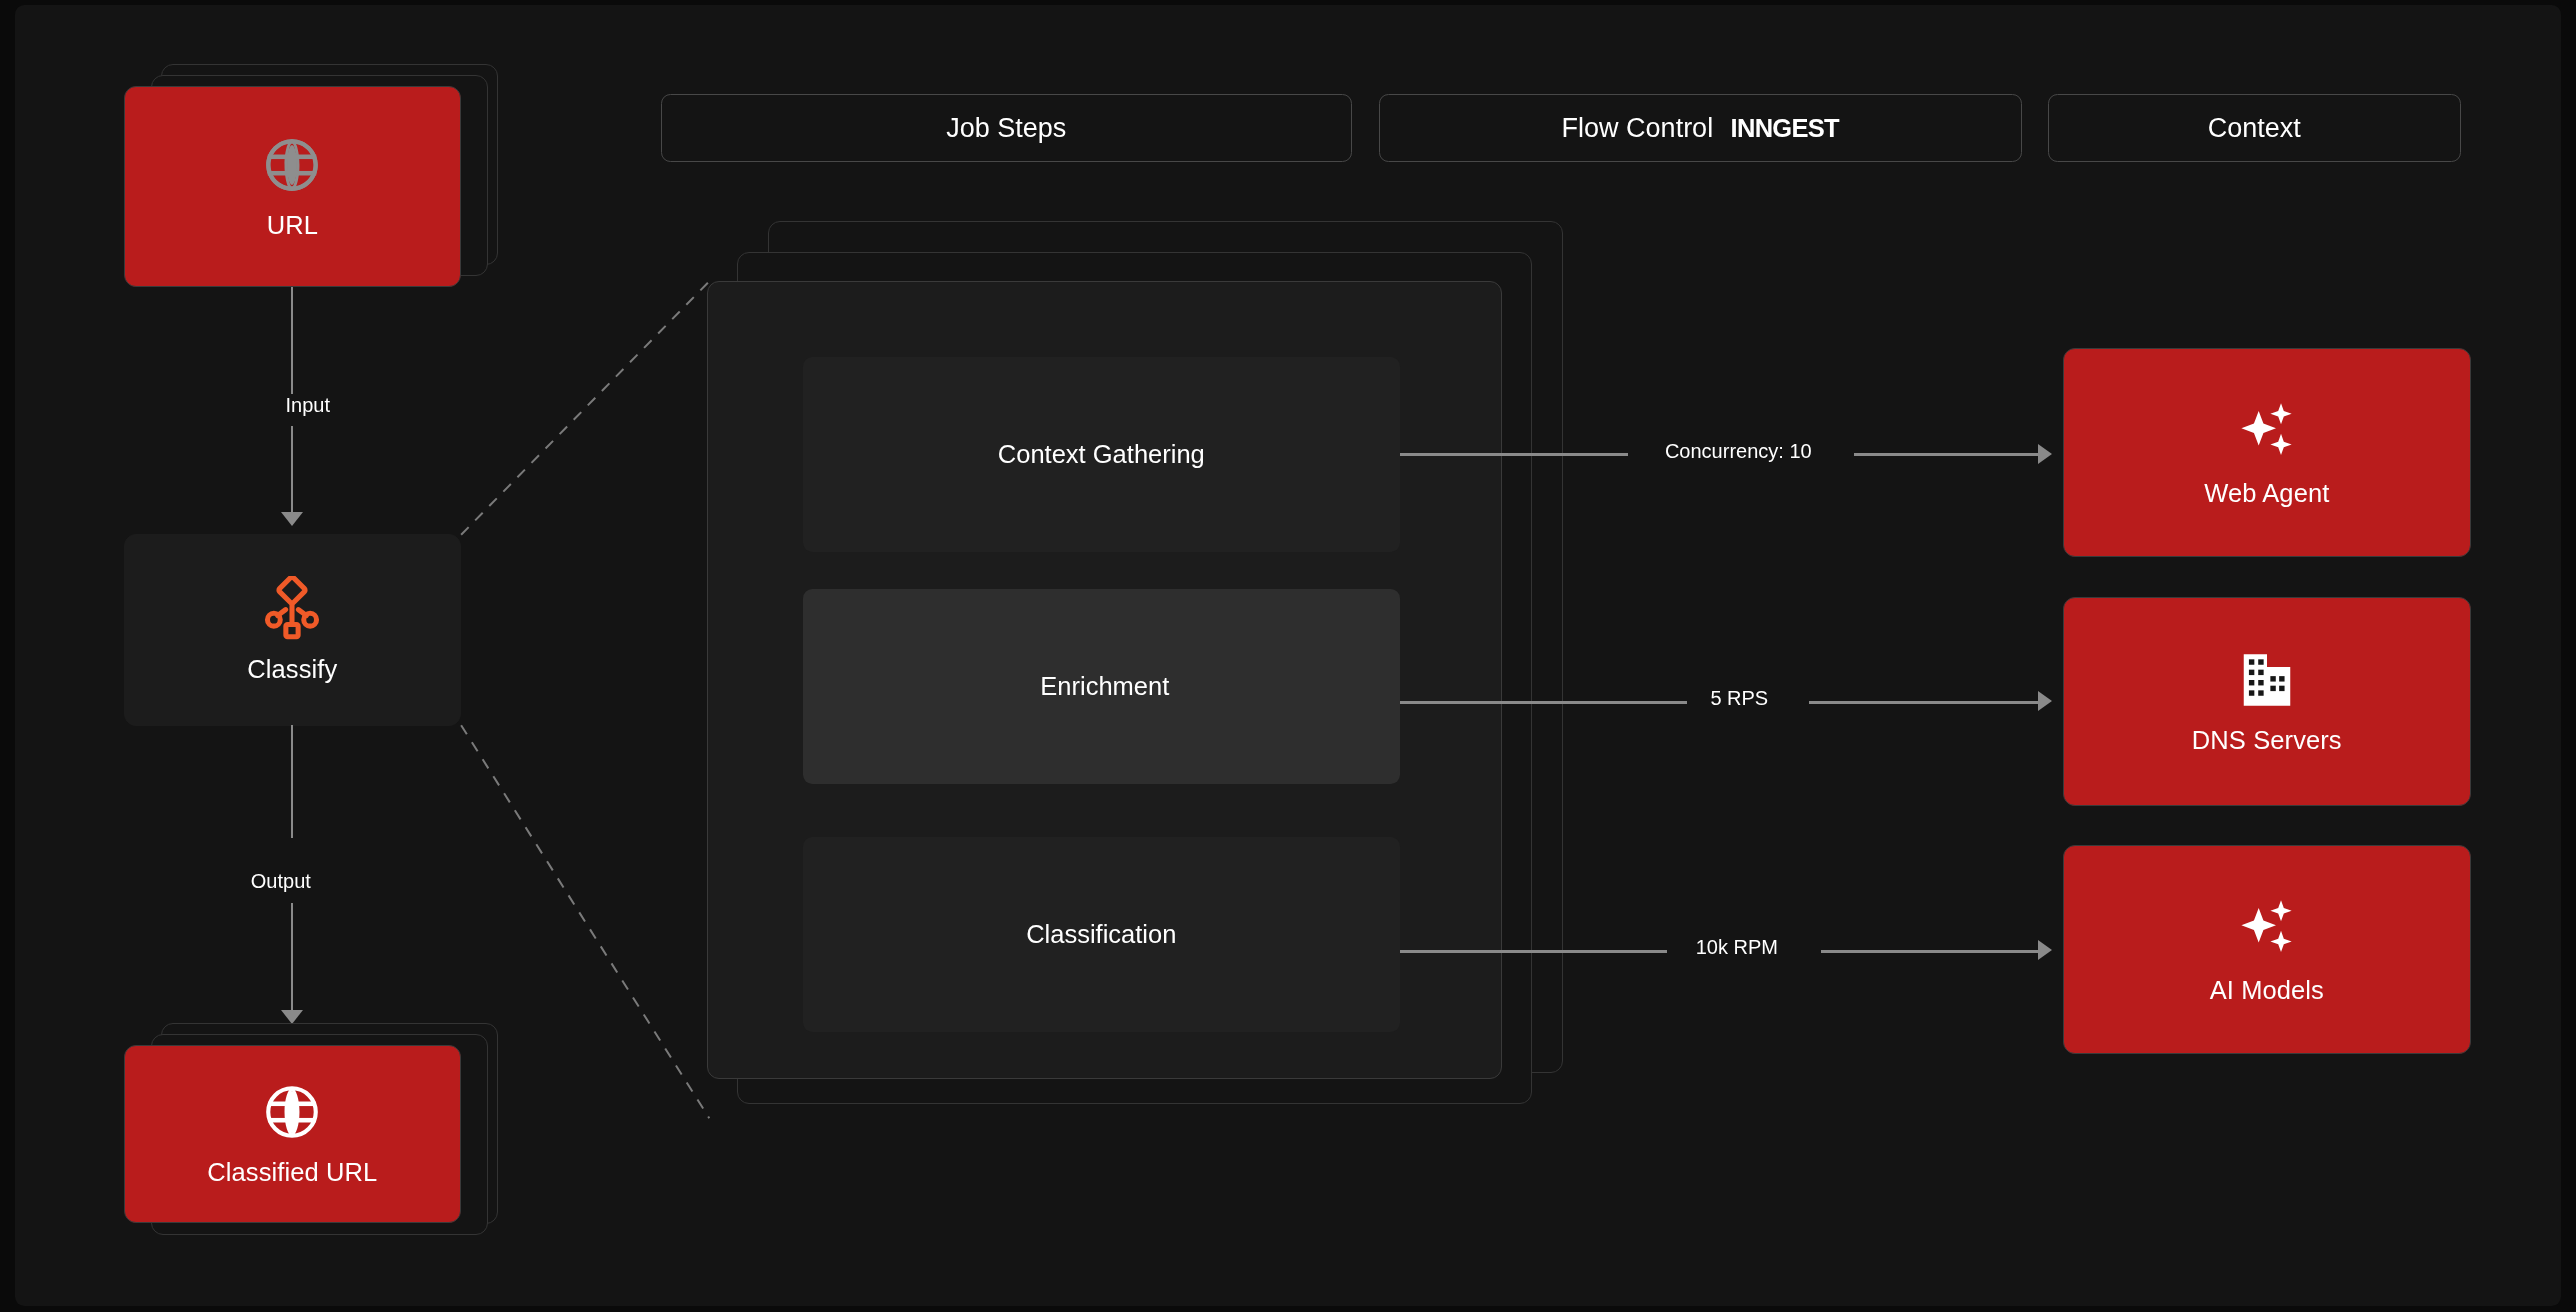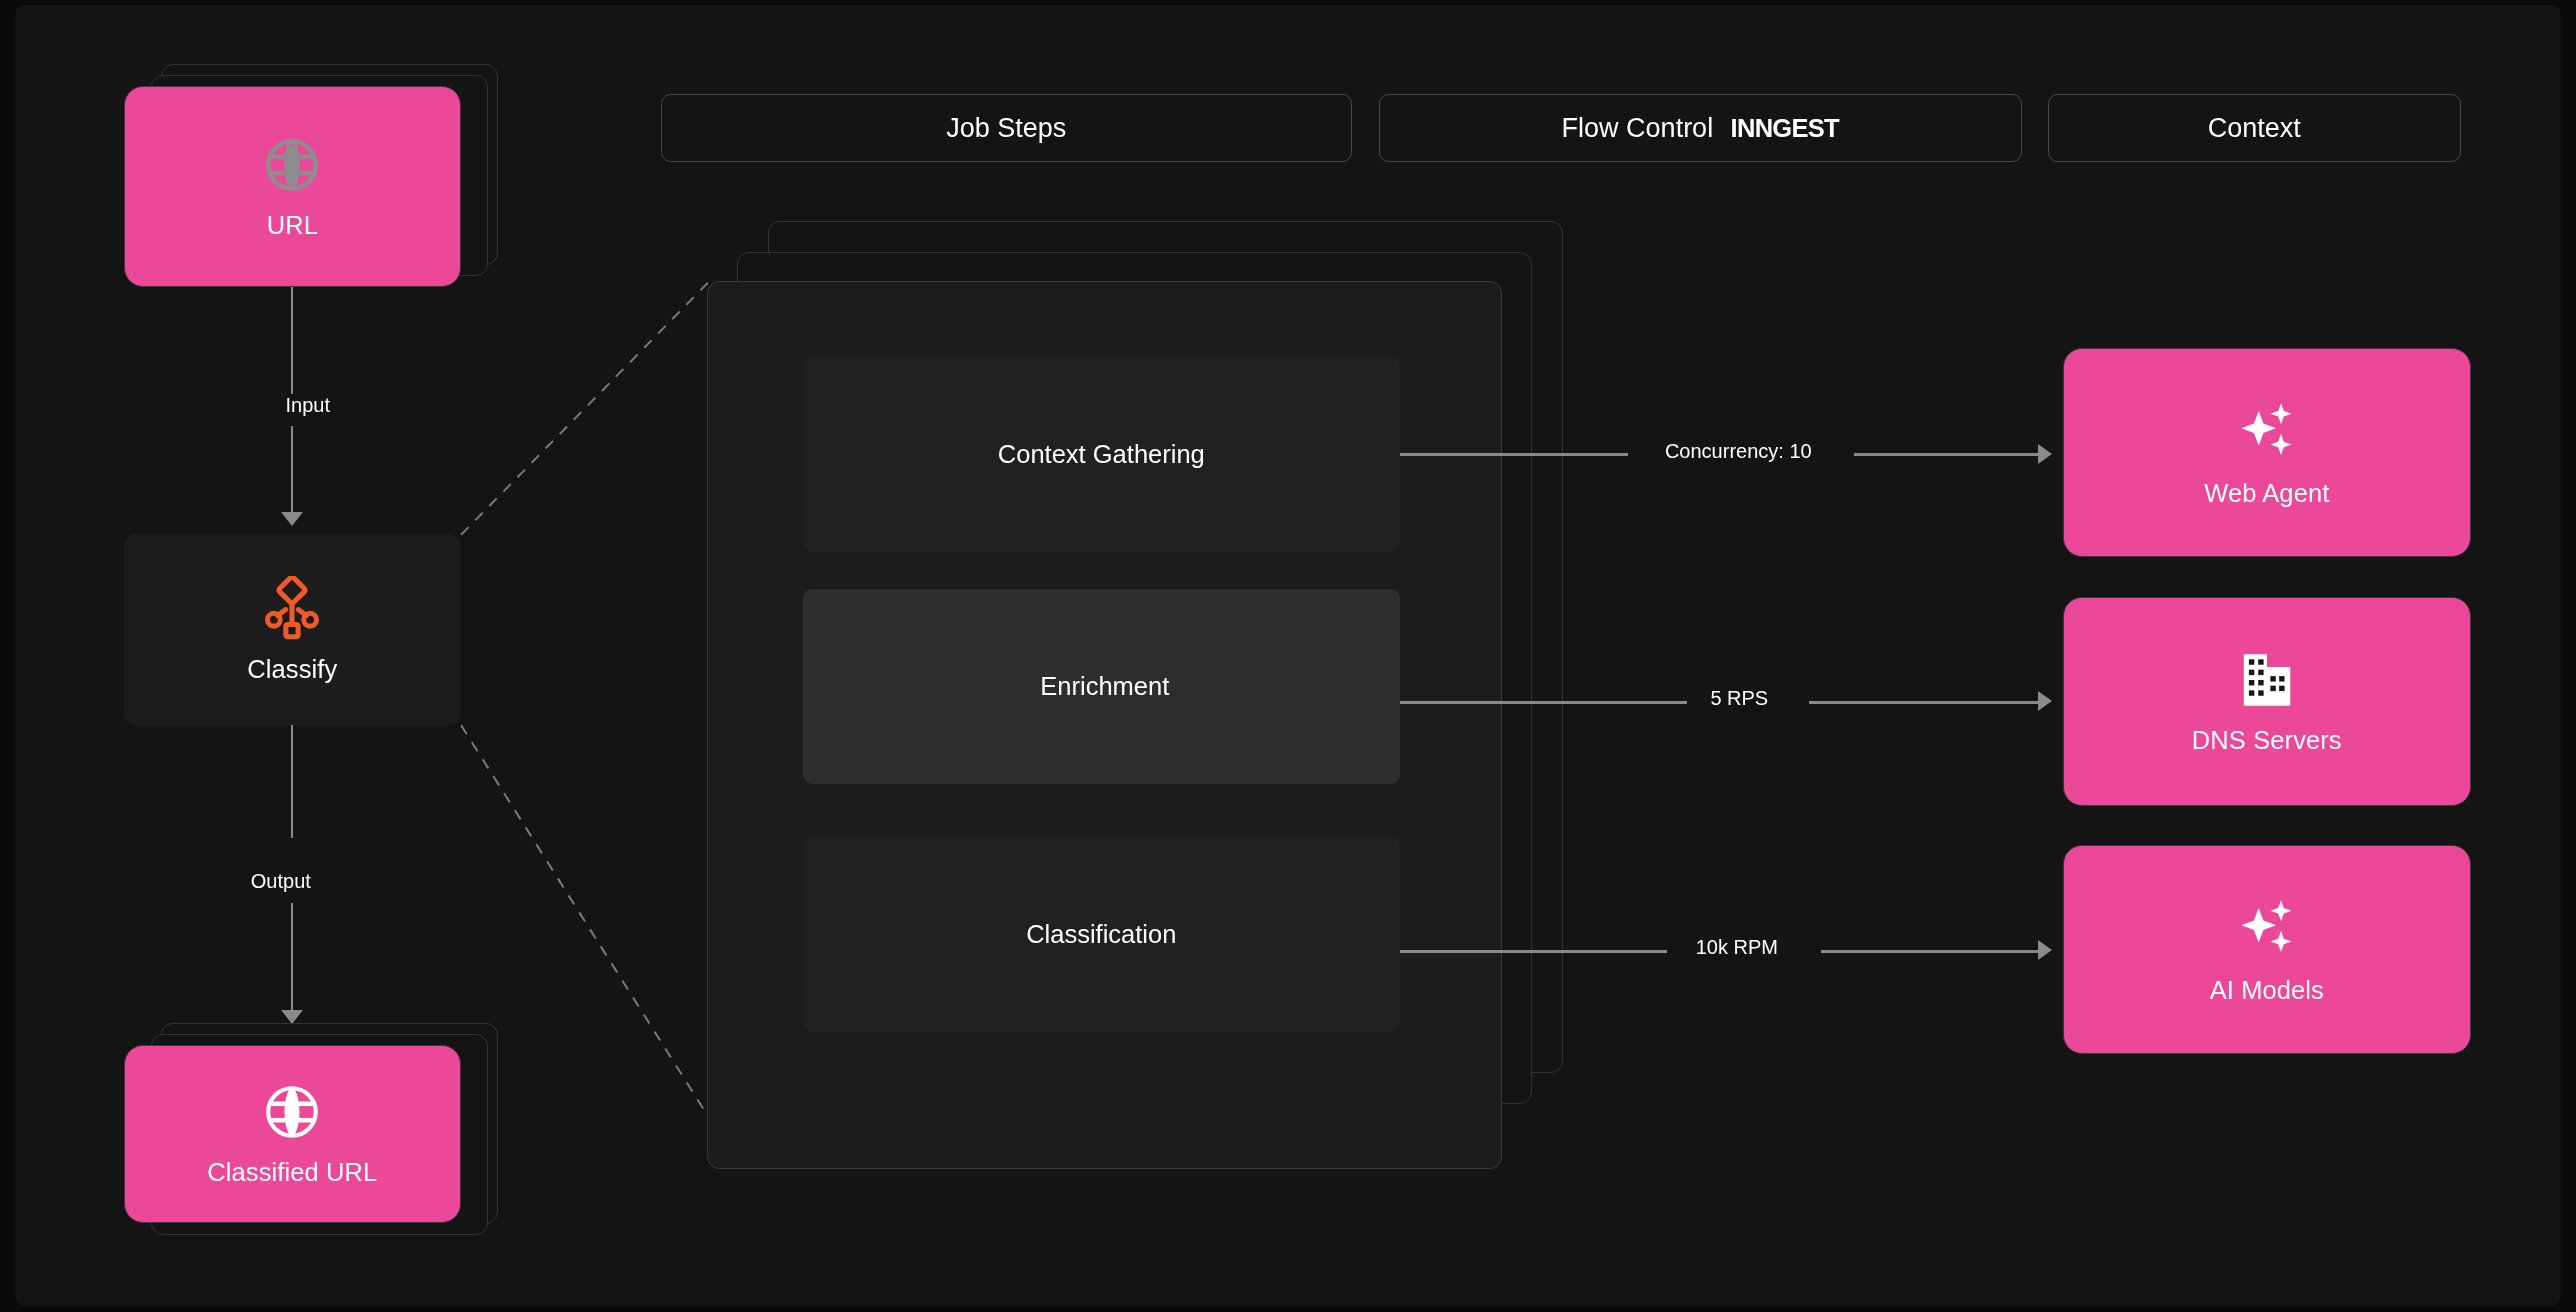--- a/index.html
+++ b/index.html
@@ -29,21 +29,21 @@
   }
 
   
   .card {
     position: absolute;
     box-sizing: border-box;
     background: #141414;
     border: 1.3px solid #3a3a3a;
     border-radius: 12px;
   }
-  .card.solid { background: #ec4899; border-radius: 19px; }
+  .card.solid { background: #b91c1c; }
 
   .centered {
     display: flex;
     flex-direction: column;
     align-items: center;
     justify-content: center;
   }
 
   .node-label {
     color: #ffffff;
@@ -225,21 +225,21 @@
   </div>
 
   <svg style="position:absolute; left:0; top:0; width:2546px; height:1301px; pointer-events:none;" viewBox="0 0 3796 1940" width="2546" height="1301">
     <line x1="665" y1="790" x2="1035" y2="412" stroke="#7a7a7a" stroke-width="3" stroke-dasharray="16 14"></line>
     <line x1="665" y1="1074" x2="1035" y2="1660" stroke="#7a7a7a" stroke-width="3" stroke-dasharray="16 14"></line>
   </svg>
 
   <div class="stack-shadow" style="left:753px; top:216px; width:795px; height:852px;"></div>
   <div class="stack-shadow" style="left:722px; top:247px; width:795px; height:852px;"></div>
 
-  <div class="card" style="left:692px; top:276px; width:795px; height:888px; background:#1c1c1c;">
+  <div class="card" style="left:692px; top:276px; width:795px; height:798px; background:#1c1c1c;">
 
     <div class="step dim" style="left:95px; top:75px; width:597px; height:195px;">
       <span>Context Gathering</span>
     </div>
 
     <div class="step bright" style="left:95px; top:307px; width:597px; height:195px;padding-left:7px;">
       <span>Enrichment</span>
     </div>
 
     <div class="step dim" style="left:95px; top:555px; width:597px; height:195px;">

